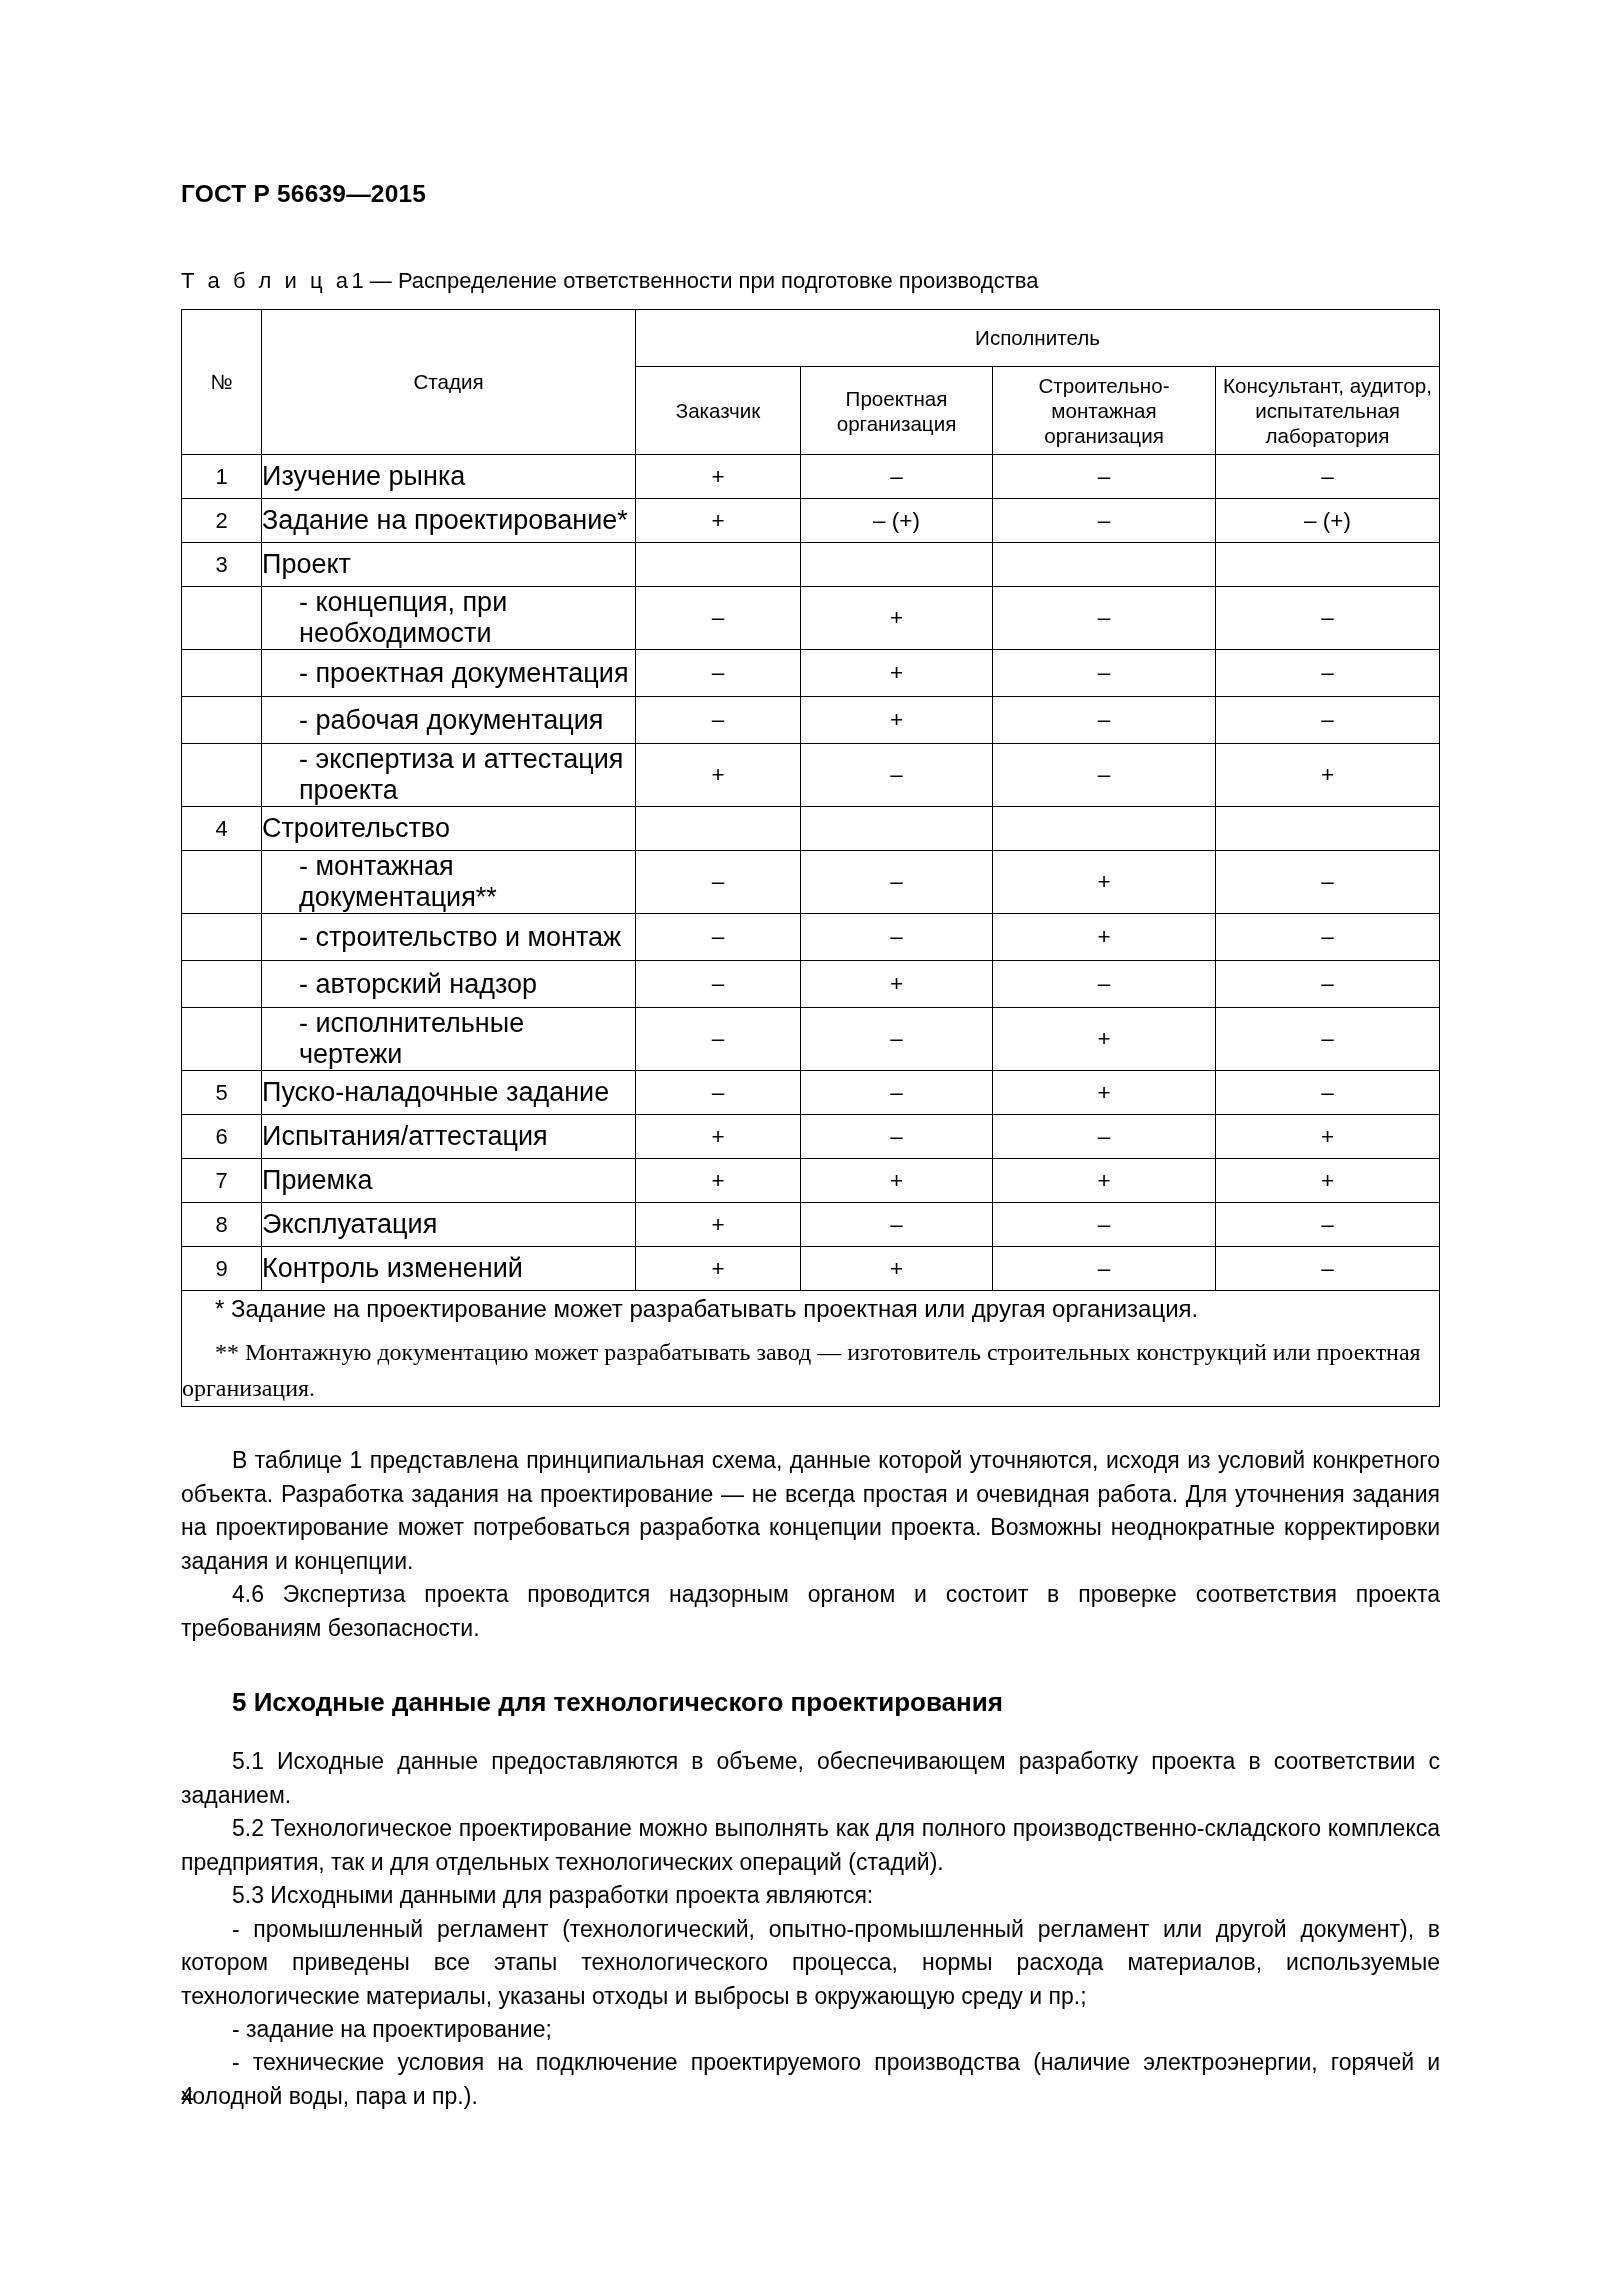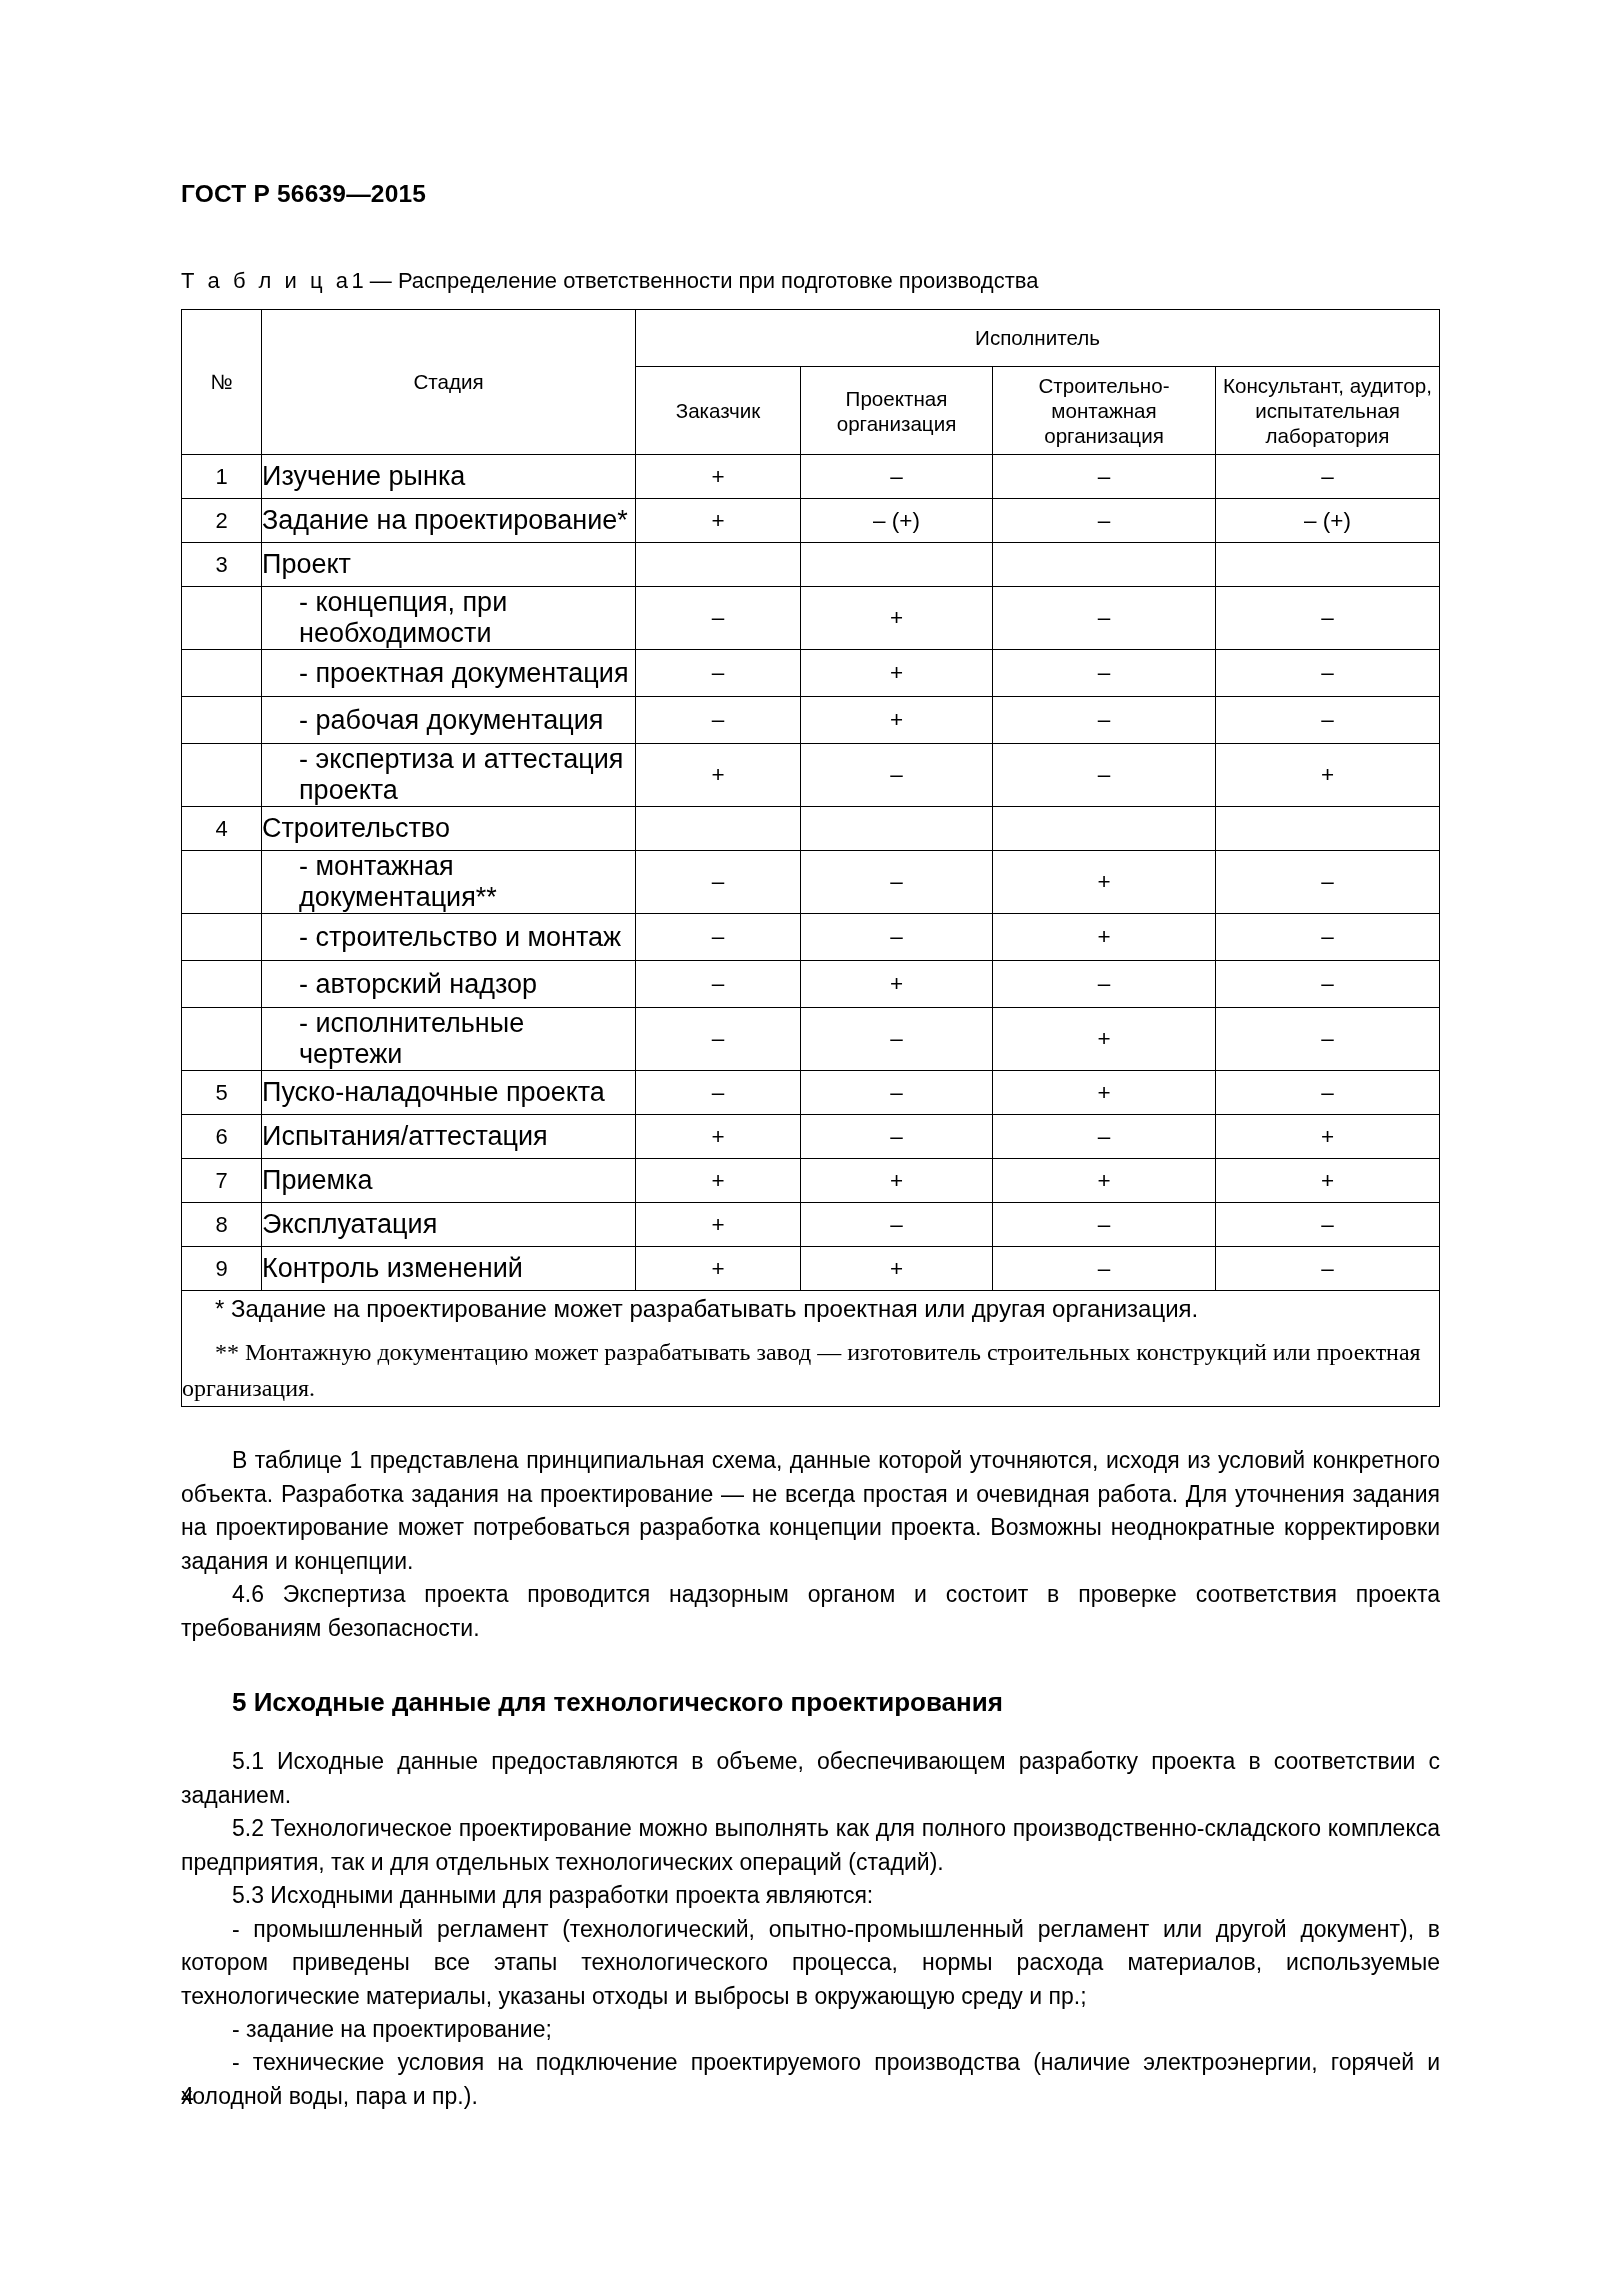--- a/index.html
+++ b/index.html
@@ -280,21 +280,21 @@
           <td class="num nb-top"></td>
           <td class="stage sub nb-top">-  исполнительные чертежи</td>
           <td class="mark nb-top">–</td>
           <td class="mark nb-top">–</td>
           <td class="mark nb-top">+</td>
           <td class="mark nb-top">–</td>
         </tr>
 
         <tr class="body-row">
           <td class="num">5</td>
-          <td class="stage">Пуско-наладочные проекта</td>
+          <td class="stage">Пуско-наладочные задание</td>
           <td class="mark">–</td>
           <td class="mark">–</td>
           <td class="mark">+</td>
           <td class="mark">–</td>
         </tr>
 
         <tr class="body-row">
           <td class="num">6</td>
           <td class="stage">Испытания/аттестация</td>
           <td class="mark">+</td>

